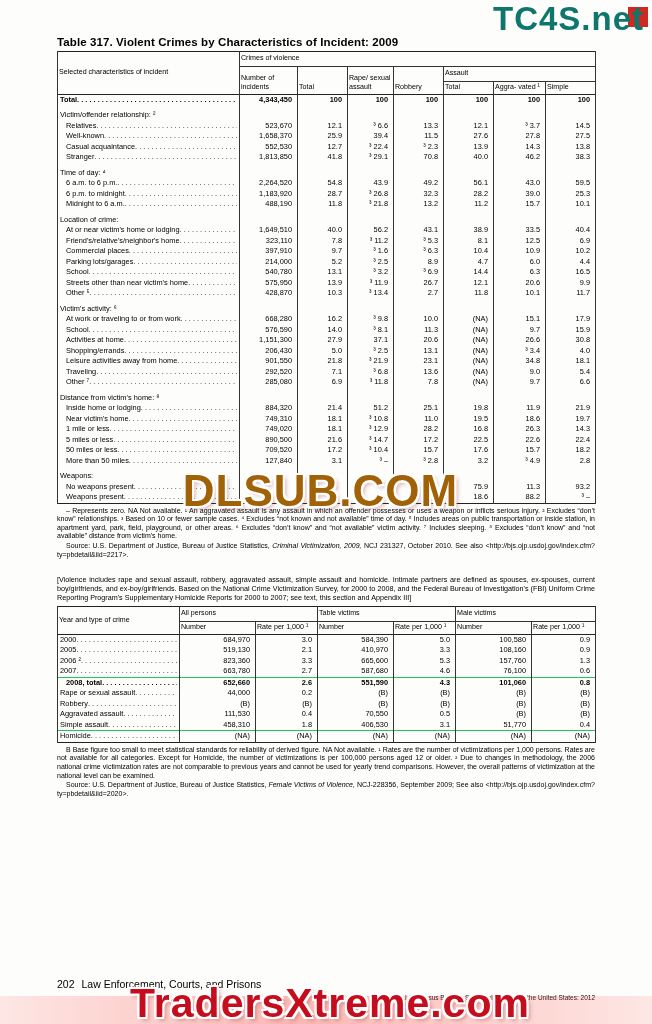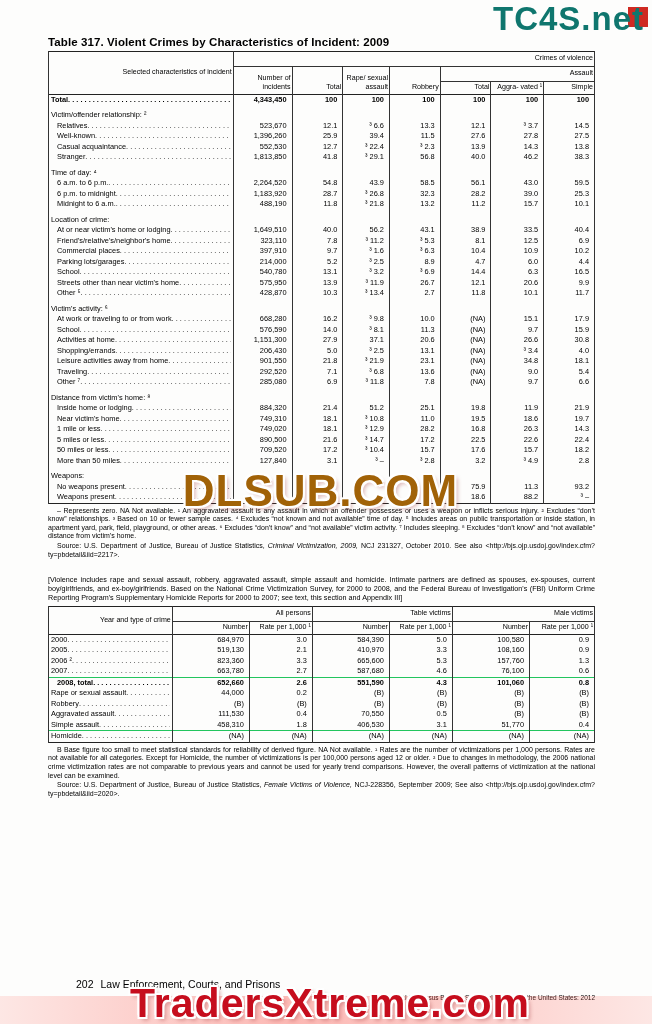--- a/index.html
+++ b/index.html
@@ -2,50 +2,50 @@
 <html><head>
 <meta charset="utf-8">
 <style>
   html,body{margin:0;padding:0;}
   body{
     width:652px;height:1024px;position:relative;overflow:hidden;
     background:#fdfdfc;color:#000;
     font-family:"Liberation Sans","DejaVu Sans",sans-serif;
     -webkit-font-smoothing:antialiased;
   }
-  .content{position:absolute;left:48px;right:57px;top:36px;}
+  .content{position:absolute;left:57px;right:57px;top:36px;}
   .tbl-title{font-size:11.5px;font-weight:bold;margin:0 0 3px;letter-spacing:.1px;}
   .tbl-note{font-size:7.2px;line-height:9px;margin:0 0 4px;text-align:justify;}
   .note-narrow{max-width:330px;}
   .gap{height:16px;}
 
   table{border-collapse:collapse;width:100%;table-layout:fixed;font-size:7.4px;border:1px solid #222;}
   th,td{border-left:1px solid #333;border-right:1px solid #333;padding:0 2px;}
   thead{border-bottom:1px solid #222;}
-  th{font-weight:normal;text-align:right;vertical-align:bottom;font-size:7.1px;line-height:8.6px;padding:1px 1px 2px;}
+  th{font-weight:normal;text-align:left;vertical-align:bottom;font-size:7.1px;line-height:8.6px;padding:1px 1px 2px;}
   th.stubhead{vertical-align:middle;}
   th.groupHead{border-bottom:1px solid #333;vertical-align:middle;height:11px;}
   td{line-height:10.5px;vertical-align:bottom;}
   td.num{text-align:right;padding-right:5px;white-space:nowrap;}
   td.stub{text-align:left;overflow:hidden;}
   .stubwrap{display:flex;align-items:baseline;}
   .ind1 .stubwrap{padding-left:6px;justify-content:center;}
   .lbl{white-space:nowrap;}
   .dots{flex:1;overflow:hidden;white-space:nowrap;color:#000;}
   .dots::after{content:" . . . . . . . . . . . . . . . . . . . . . . . . . . . . . . . . . . . . . . . . . . . . . . . . . . . .";}
   tr.sect td{padding-top:5px;}
   tr.bold{font-weight:bold;}
   tr.rule td{border-top:1px solid #22c55e;}
 
   .fn{font-size:7px;line-height:8.6px;margin:3px 0 0;text-align:justify;text-indent:9px;}
   .src{font-size:7px;line-height:8.6px;margin:1px 0 0;text-align:justify;text-indent:9px;}
   .src i{font-style:italic;}
 
   .page-footer{position:absolute;left:57px;top:978px;font-size:10.5px;z-index:2;}
-  .page-footer .pgnum{margin-right:7px;margin-left:19px;}
+  .page-footer .pgnum{margin-right:7px;}
   .credit{position:absolute;right:57px;top:994px;font-size:6.5px;z-index:2;}
 
   .wm{position:absolute;font-weight:bold;white-space:nowrap;}
   .wm-top{top:0;right:8px;font-size:33px;color:#0f766e;letter-spacing:1px;z-index:5;}
   .wm-top .sq{position:absolute;right:-4px;top:7px;width:20px;height:20px;background:#cf2a22;z-index:-1;}
   .wm-mid{
     top:466px;left:50%;transform:translateX(-52%);
     font-size:44px;color:#a16207;letter-spacing:1px;z-index:6;
     text-shadow:-2px -2px 0 #fff,2px -2px 0 #fff,-2px 2px 0 #fff,2px 2px 0 #fff,0 0 5px rgba(255,255,255,.9),3px 3px 4px rgba(140,0,10,.35);
   }
@@ -143,21 +143,21 @@
             <td class="num">³ 3.7</td>
             <td class="num">14.5</td>
           </tr>
           <tr>
             <td class="stub ind1">
               <span class="stubwrap">
                 <span class="lbl">Well-known</span>
                 <span class="dots"></span>
               </span>
             </td>
-            <td class="num">1,396,260</td>
+            <td class="num">1,658,370</td>
             <td class="num">25.9</td>
             <td class="num">39.4</td>
             <td class="num">11.5</td>
             <td class="num">27.6</td>
             <td class="num">27.8</td>
             <td class="num">27.5</td>
           </tr>
           <tr>
             <td class="stub ind1">
               <span class="stubwrap">
@@ -176,21 +176,21 @@
           <tr>
             <td class="stub ind1">
               <span class="stubwrap">
                 <span class="lbl">Stranger</span>
                 <span class="dots"></span>
               </span>
             </td>
             <td class="num">1,813,850</td>
             <td class="num">41.8</td>
             <td class="num">³ 29.1</td>
-            <td class="num">56.8</td>
+            <td class="num">70.8</td>
             <td class="num">40.0</td>
             <td class="num">46.2</td>
             <td class="num">38.3</td>
           </tr>
           <tr class="sect">
             <td class="stub">
               <span class="stubwrap">
                 <span class="lbl">Time of day: ⁴</span>
               </span>
             </td>
@@ -205,21 +205,21 @@
           <tr>
             <td class="stub ind1">
               <span class="stubwrap">
                 <span class="lbl">6 a.m. to 6 p.m.</span>
                 <span class="dots"></span>
               </span>
             </td>
             <td class="num">2,264,520</td>
             <td class="num">54.8</td>
             <td class="num">43.9</td>
-            <td class="num">58.5</td>
+            <td class="num">49.2</td>
             <td class="num">56.1</td>
             <td class="num">43.0</td>
             <td class="num">59.5</td>
           </tr>
           <tr>
             <td class="stub ind1">
               <span class="stubwrap">
                 <span class="lbl">6 p.m. to midnight</span>
                 <span class="dots"></span>
               </span>

